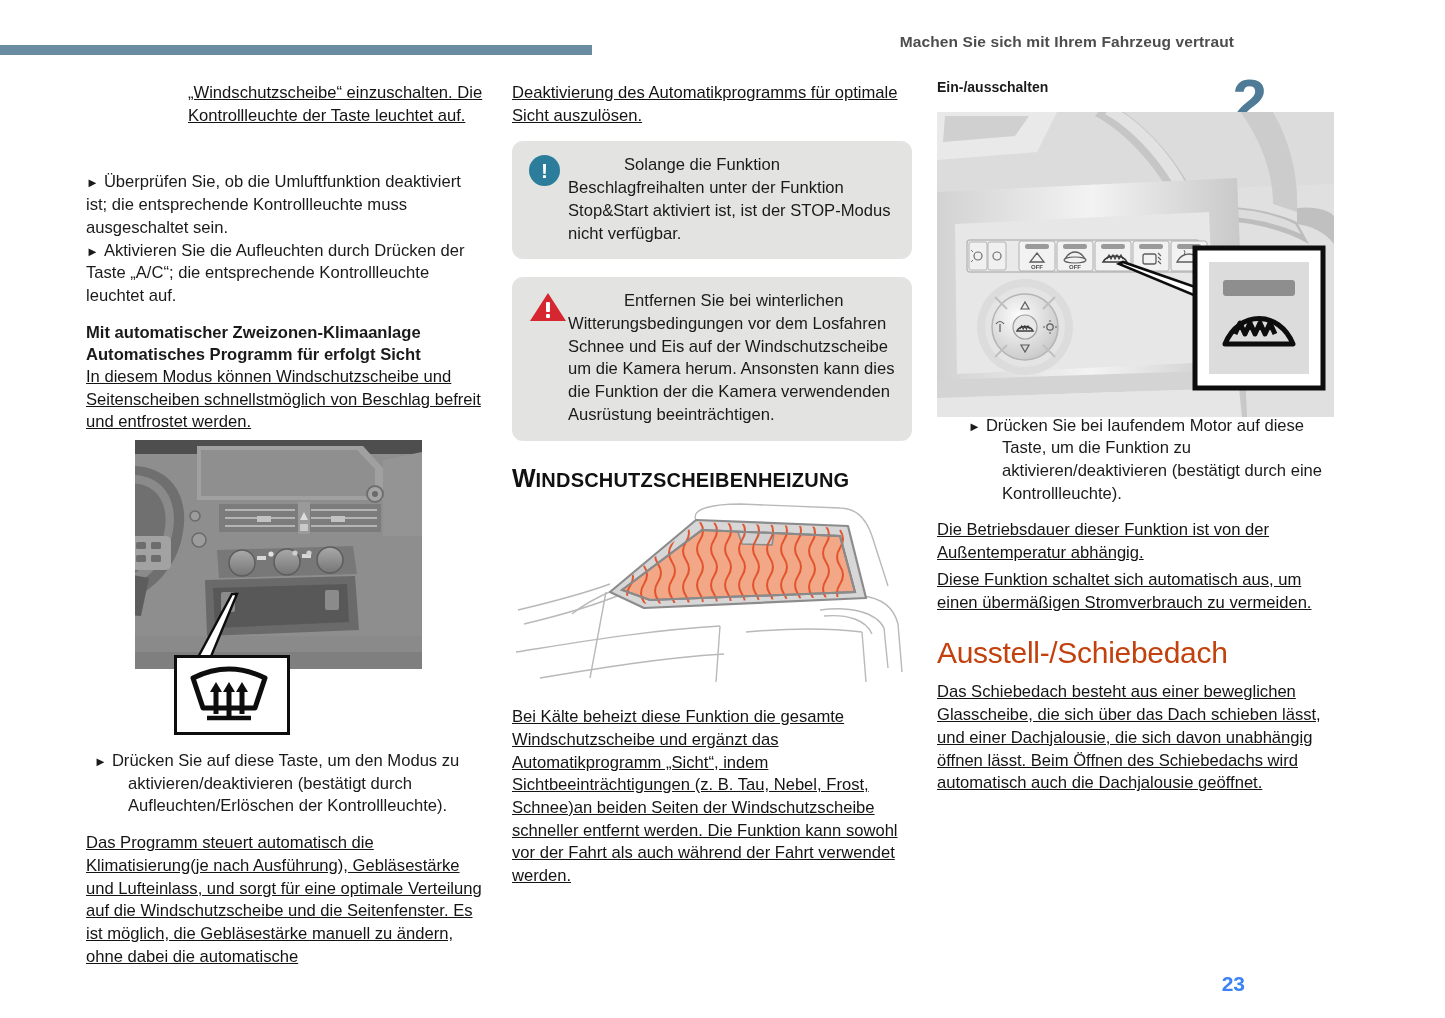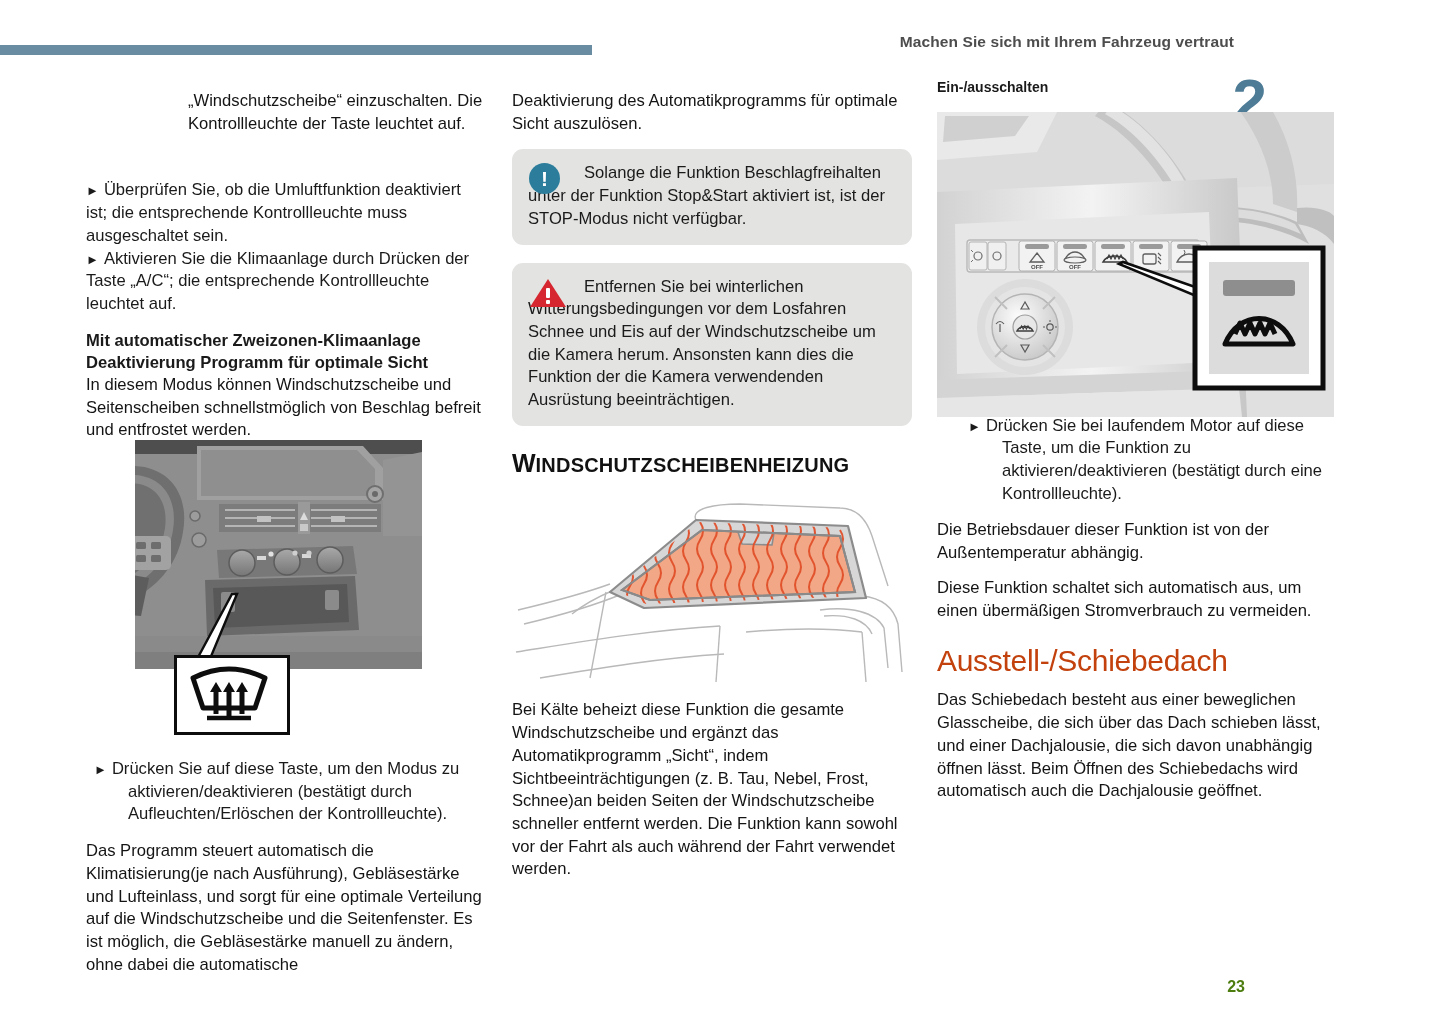--- a/index.html
+++ b/index.html
@@ -47,39 +47,40 @@
     top: 70px;
     font-size: 62px;
     font-weight: bold;
     color: #4e7b96;
     line-height: 1;
   }
   .page-number {
     position: absolute;
     right: 64px;
     bottom: 22px;
-    font-size: 16px;
+    font-size: 21px;
     font-weight: bold;
-    color: #4d7c0f;
+    color: #3b82f6;
   }
 
   
   .col {
     position: absolute;
     top: 78px;
   }
   .col-left  { left: 86px;  width: 400px; }
   .col-mid   { left: 512px; width: 400px; }
   .col-right { left: 937px; width: 400px; }
 
   p, .para {
-    margin: 12px 0 14px 0;
+    margin: 4px 0 14px 0;
     font-size: 16.6px;
     line-height: 1.37;
     color: #141414;
+    text-decoration: underline;
   }
   .tight { margin-bottom: 0; }
   .indent-first {
     padding-left: 102px;
   }
   .bullet {
     margin: 0 0 14px 0;
     font-size: 16.6px;
     line-height: 1.37;
     position: relative;
@@ -128,20 +129,21 @@
     background: #e3e4e2;
     border-radius: 11px;
     padding: 13px 16px 14px 16px;
     margin: 0 0 16px 0;
     font-size: 16.6px;
     line-height: 1.37;
     position: relative;
   }
   .callout .ctext {
     text-indent: 56px;
+    margin-left: 40px;
   }
   .icon-info, .icon-warn {
     position: absolute;
     left: 17px;
     top: 14px;
   }
   .icon-info {
     width: 31px; height: 31px;
     border-radius: 50%;
     background: #2b7d9b;
@@ -206,25 +208,25 @@
 
   <div class="col col-left">
 
     <div class="para indent-first">„Windschutzscheibe“ einzuschalten. Die Kontrollleuchte der Taste leuchtet auf.</div>
 
     <div class="bullet bullet-flow">
       <span class="arrow">►</span><span>Überprüfen Sie, ob die Umluftfunktion deaktiviert ist; die entsprechende Kontrollleuchte muss ausgeschaltet sein.</span>
     </div>
 
     <div class="bullet bullet-flow" style="margin-top:-14px;">
-      <span class="arrow">►</span><span>Aktivieren Sie die Klimaanlage durch Drücken der Taste „A/C“; die entsprechende Kontrollleuchte leuchtet auf.</span>
+      <span class="arrow">►</span><span>Aktivieren Sie die Aufleuchten durch Drücken der Taste „A/C“; die entsprechende Kontrollleuchte leuchtet auf.</span>
     </div>
 
     <div class="bold-head">Mit automatischer Zweizonen-Klimaanlage</div>
-    <div class="bold-head">Deaktivierung Programm für optimale Sicht</div>
+    <div class="bold-head">Automatisches Programm für erfolgt Sicht</div>
     <div class="para" style="margin-top:0;">In diesem Modus können Windschutzscheibe und Seitenscheiben schnellstmöglich von Beschlag befreit und entfrostet werden.</div>
 
     <div style="height:302px;"></div>
 
     <div class="bullet bullet-hang" style="padding-left:34px;text-indent:-34px;margin-left:8px;">
       <span class="arrow">►</span><span>Drücken Sie auf diese Taste, um den Modus zu aktivieren/deaktivieren (bestätigt durch Aufleuchten/Erlöschen der Kontrollleuchte).</span>
     </div>
 
     <div class="para">Das Programm steuert automatisch die Klimatisierung(je nach Ausführung), Gebläsestärke und Lufteinlass, und sorgt für eine optimale Verteilung auf die Windschutzscheibe und die Seitenfenster. Es ist möglich, die Gebläsestärke manuell zu ändern, ohne dabei die automatische</div>
   </div>

